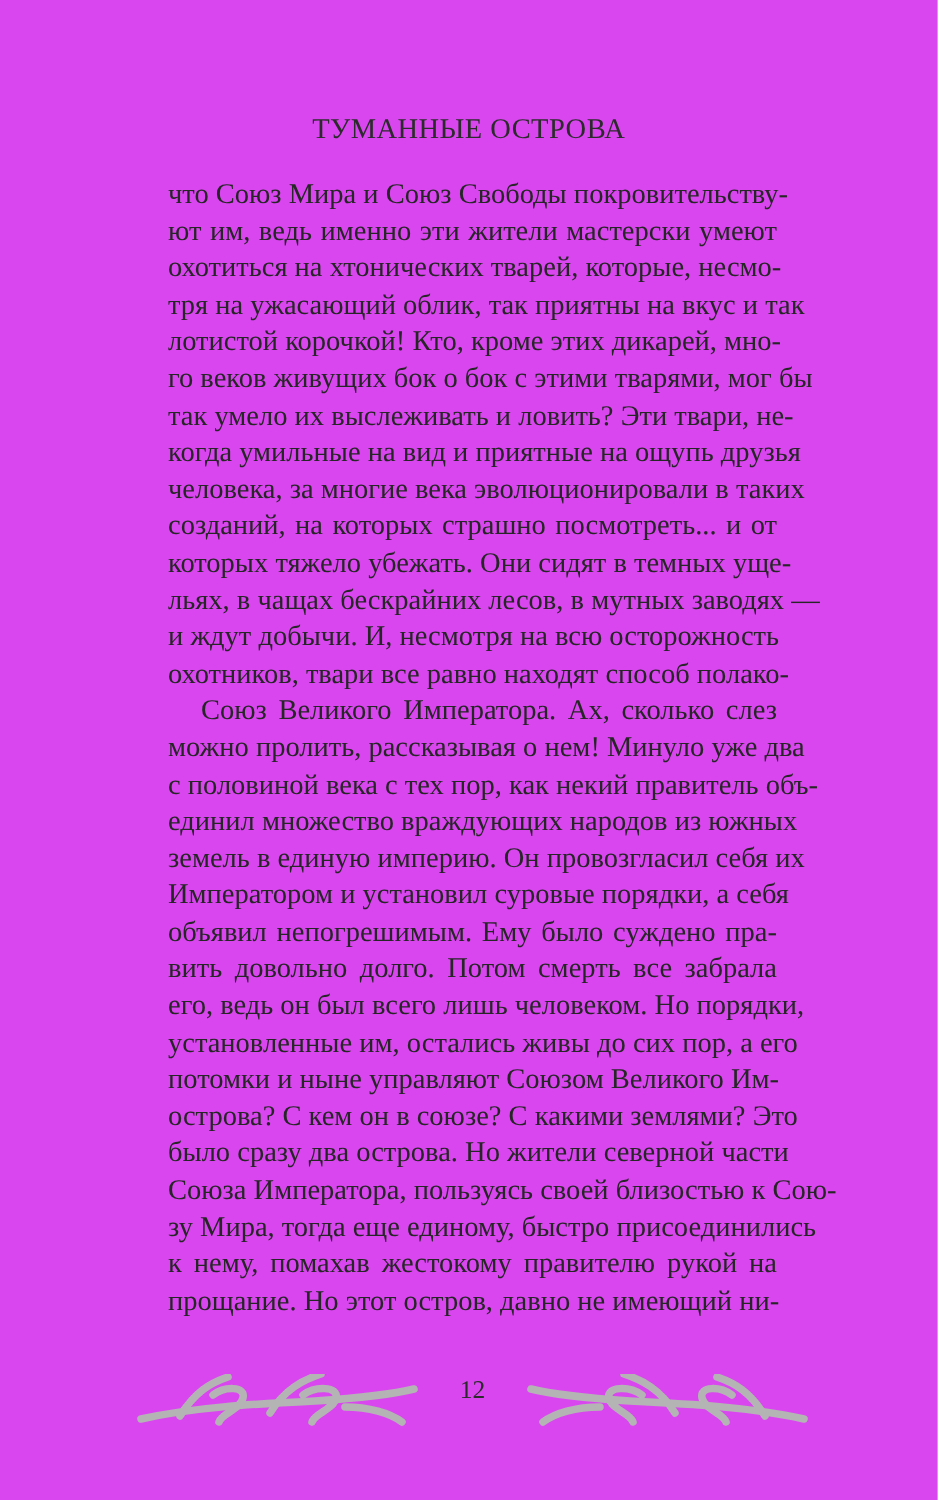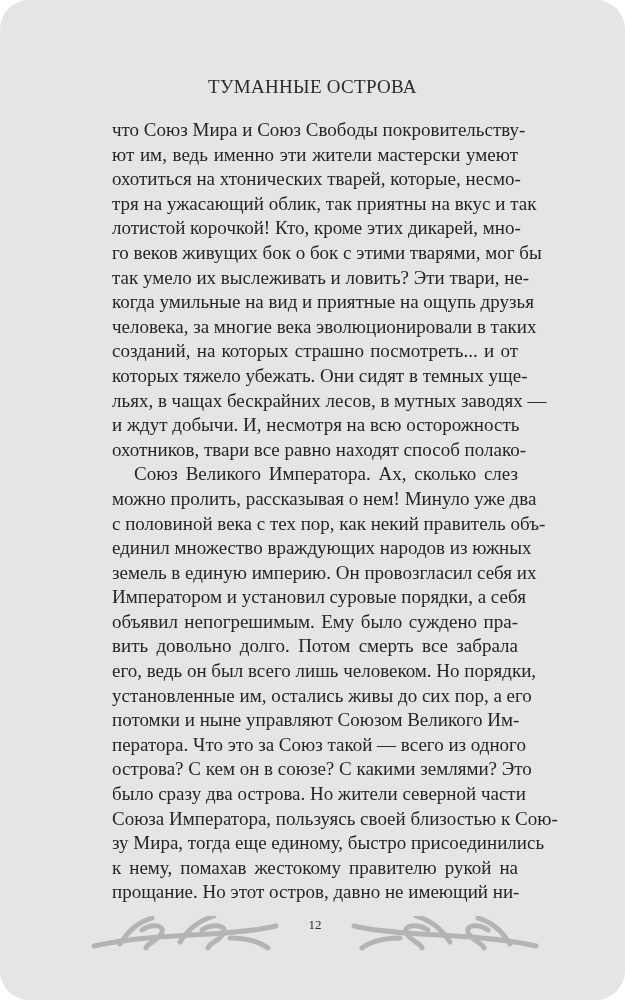--- a/index.html
+++ b/index.html
@@ -1,17 +1,17 @@
 <!DOCTYPE html>
 <html><head>
 <meta charset="utf-8">
 <style>
   html, body { margin: 0; padding: 0; background: #ffffff; }
   body { width: 625px; height: 1000px; position: relative; overflow: hidden; }
-  .page { position: absolute; left: 0; top: 0; width: 625px; height: 1000px; background: #e5e5e5; border-radius: 29px; }
+  .page { position: absolute; left: 0; top: 0; width: 625px; height: 1000px; background: #d946ef; }
   .running-head {
     position: absolute; top: 76px; left: 0; width: 625px; text-align: center;
     font-family: "Liberation Serif", serif; font-size: 19px; letter-spacing: 0.3px;
     color: #2b2b2b;
   }
   .body-text {
     position: absolute; top: 118px; left: 112px; width: 406px;
     font-family: "Liberation Serif", serif; font-size: 19px; line-height: 24.6px;
     color: #262626;
   }
@@ -19,21 +19,21 @@
   .line.last { text-align-last: left; }
   .line.indent { padding-left: 22px; }
   .footer {
     position: absolute; top: 908px; left: 90px; width: 450px; height: 44px;
   }
   .ornament { position: absolute; top: 8px; width: 190px; height: 36px; }
   .ornament.left { left: 0; }
   .ornament.right { right: 0; }
   .page-number {
     position: absolute; top: 9px; left: 0; width: 450px; text-align: center;
-    font-family: "Liberation Serif", serif; font-size: 13px; color: #2b2b2b;
+    font-family: "Liberation Serif", serif; font-size: 17px; color: #2b2b2b;
   }
 </style>
 </head>
 <body>
 
 <div class="page">
   <div class="running-head">ТУМАННЫЕ ОСТРОВА</div>
 
   <div class="body-text">
     <div>
@@ -57,21 +57,20 @@
       <span class="line">можно пролить, рассказывая о нем! Минуло уже два</span>
       <span class="line">с половиной века с тех пор, как некий правитель объ-</span>
       <span class="line">единил множество враждующих народов из южных</span>
       <span class="line">земель в единую империю. Он провозгласил себя их</span>
       <span class="line">Императором и установил суровые порядки, а себя</span>
       <span class="line">объявил непогрешимым. Ему было суждено пра-</span>
       <span class="line">вить довольно долго. Потом смерть все забрала</span>
       <span class="line">его, ведь он был всего лишь человеком. Но порядки,</span>
       <span class="line">установленные им, остались живы до сих пор, а его</span>
       <span class="line">потомки и ныне управляют Союзом Великого Им-</span>
-      <span class="line">ператора. Что это за Союз такой — всего из одного</span>
       <span class="line">острова? С кем он в союзе? С какими землями? Это</span>
       <span class="line">было сразу два острова. Но жители северной части</span>
       <span class="line">Союза Императора, пользуясь своей близостью к Сою-</span>
       <span class="line">зу Мира, тогда еще единому, быстро присоединились</span>
       <span class="line">к нему, помахав жестокому правителю рукой на</span>
       <span class="line">прощание. Но этот остров, давно не имеющий ни-</span>
     </div>
   </div>
 
   <div class="footer">

